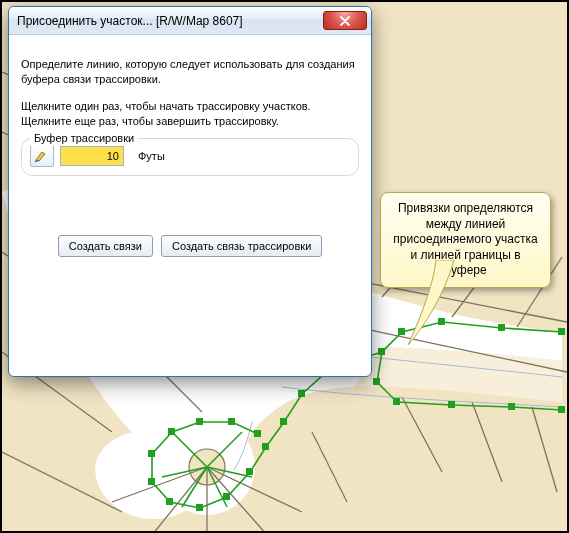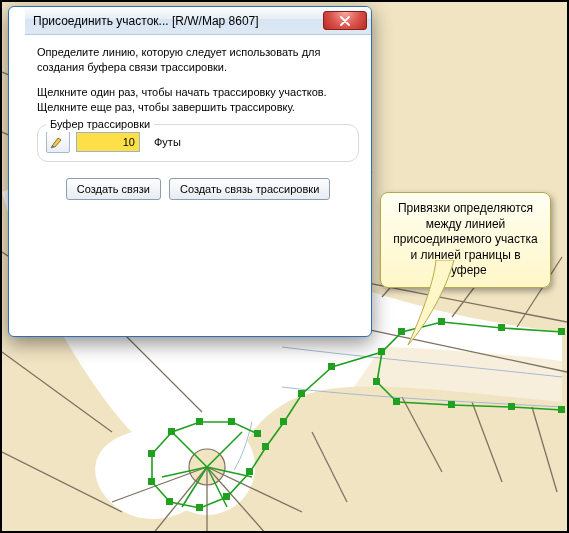--- a/index.html
+++ b/index.html
@@ -18,29 +18,28 @@
   .map {
     position: absolute;
     inset: 0;
   }
   
   .dialog {
     position: absolute;
     left: 6px;
     top: 4px;
     width: 364px;
-    height: 331px;
+    height: 371px;
     background: #fff;
     border: 1px solid #2e6fb7;
     border-radius: 6px;
     box-shadow: 0 6px 20px rgba(0,0,0,0.45);
     display: flex;
     flex-direction: column;
     overflow: hidden;
-    padding-left: 16px;
   }
   .titlebar {
     height: 28px;
     background: linear-gradient(#fdfefe,#e6edf6 45%,#d7e4f2 46%,#dfe9f5);
     border-bottom: 1px solid #b8c9dd;
     display: flex;
     align-items: center;
     padding: 0 4px 0 8px;
     color: #000;
   }
@@ -66,21 +65,21 @@
     line-height: 1;
     cursor: pointer;
   }
   .close-btn svg { display:block; }
   .body {
     padding: 10px 12px 12px 12px;
     color: #000;
     font-size: 11px;
     line-height: 1.35;
   }
-  .body p { margin: 0 0 10px 0; }
+  .body p { margin: 12px 0 10px 0; }
   .group {
     border: 1px solid #d9d9d9;
     border-radius: 11px;
     padding: 6px 8px 8px 8px;
     margin: 0 0 10px 0;
     position: relative;
   }
   .group-legend {
     position: absolute;
     top: -8px;
@@ -128,20 +127,21 @@
     height: 22px;
     padding: 0 10px;
     border: 1px solid #8a9db5;
     border-radius: 3px;
     background: linear-gradient(#fdfdfd,#e7ecf3);
     font-size: 11px;
     cursor: pointer;
     display: inline-flex;
     align-items: center;
     justify-content: center;
+    margin-top: 43px;
   }
   
   .callout {
     position: absolute;
     left: 378px;
     top: 190px;
     width: 171px;
     padding: 8px 10px;
     background: linear-gradient(#fffef2, #fff7c8);
     border: 1px solid #b5a94a;

